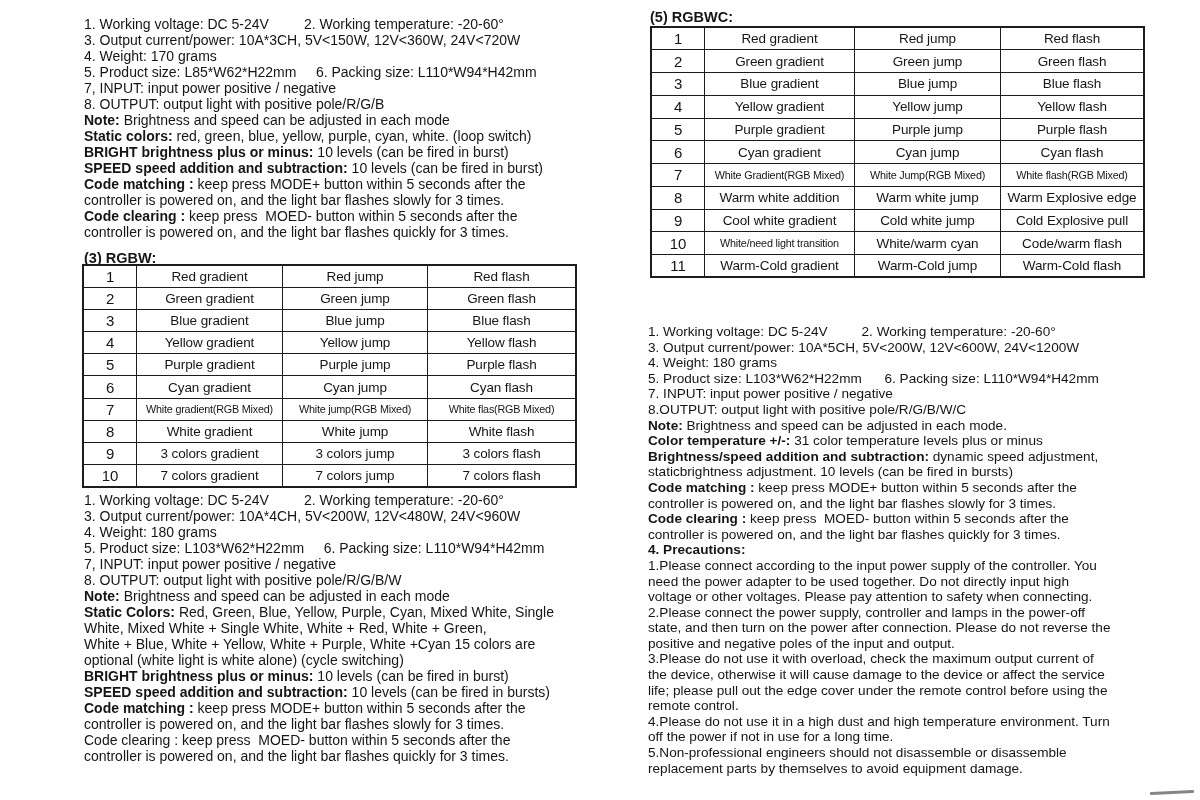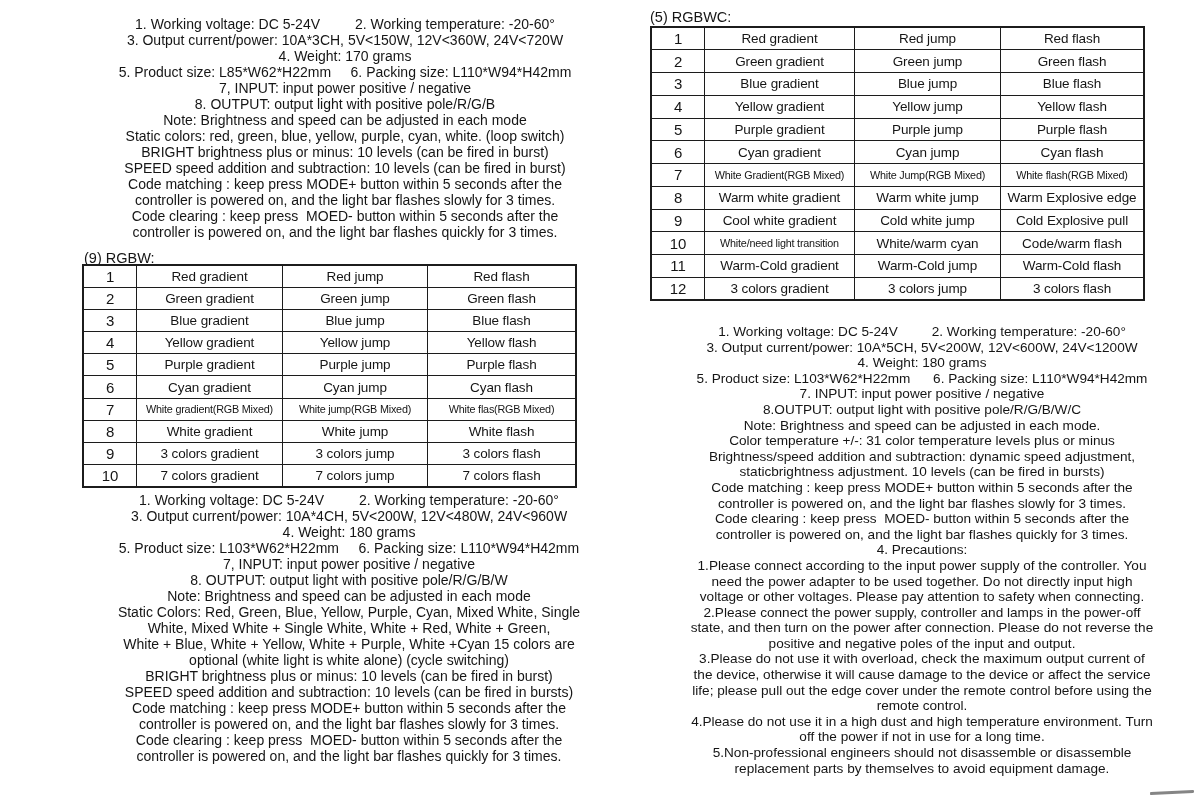--- a/index.html
+++ b/index.html
@@ -4,26 +4,26 @@
 <style>
   html,body{margin:0;padding:0;}
   body{
     width:1200px;height:800px;background:#ffffff;position:relative;overflow:hidden;
     font-family:"Liberation Sans","DejaVu Sans",sans-serif;color:#151515;
     -webkit-font-smoothing:antialiased;
   }
   .abs{position:absolute;}
   
   .spec{font-size:14px;line-height:16px;white-space:pre;}
-  .spec .ln{height:16px;text-align:center;}
+  .spec .ln{height:16px;}
   .spec-r{font-size:13.6px;line-height:15.6px;}
   .spec-r .ln{height:15.6px;}
-  .b{font-weight:normal;}
+  .b{font-weight:bold;}
   
-  .tbl-label{font-size:14.5px;font-weight:normal;white-space:pre;}
+  .tbl-label{font-size:14.5px;font-weight:bold;white-space:pre;}
   
   table.modes{border-collapse:collapse;table-layout:fixed;border:2px solid #1c1c1c;}
   table.modes td{
     border:1.5px solid #1c1c1c;text-align:center;vertical-align:middle;
     font-size:13.5px;padding:0 1px;white-space:nowrap;overflow:hidden;letter-spacing:-0.1px;
   }
   table.modes td.num{font-size:15px;}
   table.modes td.small{font-size:10.8px;letter-spacing:-0.2px;margin-top:40px;}
   #table-rgbw{width:480px;}
   #table-rgbw tr{height:22.2px;}
@@ -38,21 +38,21 @@
   #table-rgbwc td:nth-child(3){width:143px;}
   #table-rgbwc td:nth-child(4){width:140px;}
   
   .artifact{position:absolute;left:1150px;top:791px;width:44px;height:2.5px;background:#666;transform:rotate(-3deg);border-radius:1px;opacity:.8;}
 </style>
 </head>
 <body>
 
 <div class="abs spec" style="left:84px;top:16px;width:522px;"><div class="ln"><span>1. Working voltage: DC 5-24V         2. Working temperature: -20-60°</span></div><div class="ln"><span>3. Output current/power: 10A*3CH, 5V&lt;150W, 12V&lt;360W, 24V&lt;720W</span></div><div class="ln"><span>4. Weight: 170 grams</span></div><div class="ln"><span>5. Product size: L85*W62*H22mm     6. Packing size: L110*W94*H42mm</span></div><div class="ln"><span>7, INPUT: input power positive / negative</span></div><div class="ln"><span>8. OUTPUT: output light with positive pole/R/G/B</span></div><div class="ln"><span class="b">Note:</span><span> Brightness and speed can be adjusted in each mode</span></div><div class="ln"><span class="b">Static colors:</span><span> red, green, blue, yellow, purple, cyan, white. (loop switch)</span></div><div class="ln"><span class="b">BRIGHT brightness plus or minus:</span><span> 10 levels (can be fired in burst)</span></div><div class="ln"><span class="b">SPEED speed addition and subtraction:</span><span> 10 levels (can be fired in burst)</span></div><div class="ln"><span class="b">Code matching :</span><span> keep press MODE+ button within 5 seconds after the</span></div><div class="ln"><span>controller is powered on, and the light bar flashes slowly for 3 times.</span></div><div class="ln"><span class="b">Code clearing :</span><span> keep press  MOED- button within 5 seconds after the</span></div><div class="ln"><span>controller is powered on, and the light bar flashes quickly for 3 times.</span></div></div>
 
-<div class="abs tbl-label" style="left:84px;top:250px;">(9) RGBW:</div>
+<div class="abs tbl-label" style="left:84px;top:250px;">(3) RGBW:</div>
 
 <table class="modes abs" id="table-rgbw" style="left:82px;top:264px;">
   <tbody>
       <tr>
         <td class="num">1</td>
         <td>Red gradient</td>
         <td>Red jump</td>
         <td>Red flash</td>
       </tr>
       <tr>
@@ -155,21 +155,21 @@
         <td>Cyan flash</td>
       </tr>
       <tr>
         <td class="num">7</td>
         <td class="small">White Gradient(RGB Mixed)</td>
         <td class="small">White Jump(RGB Mixed)</td>
         <td class="small">White flash(RGB Mixed)</td>
       </tr>
       <tr>
         <td class="num">8</td>
-        <td>Warm white gradient</td>
+        <td>Warm white addition</td>
         <td>Warm white jump</td>
         <td>Warm Explosive edge</td>
       </tr>
       <tr>
         <td class="num">9</td>
         <td>Cool white gradient</td>
         <td>Cold white jump</td>
         <td>Cold Explosive pull</td>
       </tr>
       <tr>
@@ -177,24 +177,18 @@
         <td class="small">White/need light transition</td>
         <td>White/warm cyan</td>
         <td>Code/warm flash</td>
       </tr>
       <tr>
         <td class="num">11</td>
         <td>Warm-Cold gradient</td>
         <td>Warm-Cold jump</td>
         <td>Warm-Cold flash</td>
       </tr>
-      <tr>
-        <td class="num">12</td>
-        <td>3 colors gradient</td>
-        <td>3 colors jump</td>
-        <td>3 colors flash</td>
-      </tr>
     </tbody>
 </table>
 
 <div class="abs spec spec-r" style="left:648px;top:324px;width:548px;"><div class="ln"><span>1. Working voltage: DC 5-24V         2. Working temperature: -20-60°</span></div><div class="ln"><span>3. Output current/power: 10A*5CH, 5V&lt;200W, 12V&lt;600W, 24V&lt;1200W</span></div><div class="ln"><span>4. Weight: 180 grams</span></div><div class="ln"><span>5. Product size: L103*W62*H22mm      6. Packing size: L110*W94*H42mm</span></div><div class="ln"><span>7. INPUT: input power positive / negative</span></div><div class="ln"><span>8.OUTPUT: output light with positive pole/R/G/B/W/C</span></div><div class="ln"><span class="b">Note:</span><span> Brightness and speed can be adjusted in each mode.</span></div><div class="ln"><span class="b">Color temperature +/-:</span><span> 31 color temperature levels plus or minus</span></div><div class="ln"><span class="b">Brightness/speed addition and subtraction:</span><span> dynamic speed adjustment,</span></div><div class="ln"><span>staticbrightness adjustment. 10 levels (can be fired in bursts)</span></div><div class="ln"><span class="b">Code matching :</span><span> keep press MODE+ button within 5 seconds after the</span></div><div class="ln"><span>controller is powered on, and the light bar flashes slowly for 3 times.</span></div><div class="ln"><span class="b">Code clearing :</span><span> keep press  MOED- button within 5 seconds after the</span></div><div class="ln"><span>controller is powered on, and the light bar flashes quickly for 3 times.</span></div><div class="ln"><span class="b">4. Precautions:</span></div><div class="ln"><span>1.Please connect according to the input power supply of the controller. You</span></div><div class="ln"><span>need the power adapter to be used together. Do not directly input high</span></div><div class="ln"><span>voltage or other voltages. Please pay attention to safety when connecting.</span></div><div class="ln"><span>2.Please connect the power supply, controller and lamps in the power-off</span></div><div class="ln"><span>state, and then turn on the power after connection. Please do not reverse the</span></div><div class="ln"><span>positive and negative poles of the input and output.</span></div><div class="ln"><span>3.Please do not use it with overload, check the maximum output current of</span></div><div class="ln"><span>the device, otherwise it will cause damage to the device or affect the service</span></div><div class="ln"><span>life; please pull out the edge cover under the remote control before using the</span></div><div class="ln"><span>remote control.</span></div><div class="ln"><span>4.Please do not use it in a high dust and high temperature environment. Turn</span></div><div class="ln"><span>off the power if not in use for a long time.</span></div><div class="ln"><span>5.Non-professional engineers should not disassemble or disassemble</span></div><div class="ln"><span>replacement parts by themselves to avoid equipment damage.</span></div></div>
 
 <div class="artifact"></div>
 
 </body></html>

